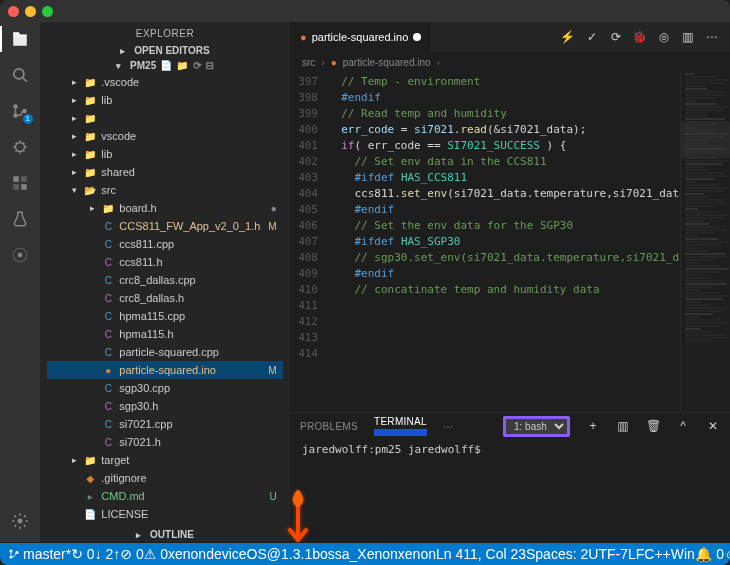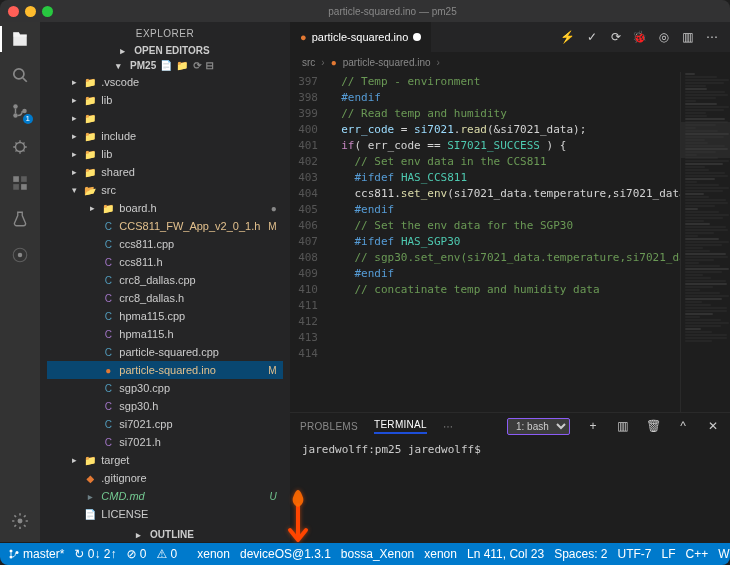--- a/index.html
+++ b/index.html
@@ -75,21 +75,21 @@
   .tree-row .status { color:#888; font-size:10px; padding-left:4px;}
   .ind-1 { padding-left:22px; }
   .ind-2 { padding-left:40px; }
   .c-folder { color:#c09553; }
   .c-blue { color:#519aba; }
   .c-yellow { color:#cbcb41; }
   .c-orange { color:#e37933; }
   .c-purple { color:#a074c4; }
   .c-gray { color:#6d8086; }
   .git-m { color:#e2c08d !important; }
-  .git-u { color:#73c991 !important;font-style:italic; }
+  .git-u { color:#73c991 !important; }
 
   
   .editor-area { flex:1; display:flex; flex-direction:column; background:#1e1e1e; min-width:0;}
   .tabbar {
     height:30px; background:#252526;
     display:flex; align-items:stretch;
   }
   .tab {
     display:flex; align-items:center; gap:5px;
     padding:0 10px; font-size:11px;
@@ -142,38 +142,38 @@
   
   .panel {
     height:130px; border-top:1px solid #2a2a2a;
     display:flex; flex-direction:column;
   }
   .panel-tabs {
     height:26px; display:flex; align-items:center;
     padding:0 10px; gap:16px; font-size:10px; color:#888;
   }
   .panel-tabs .ptab { cursor:pointer; text-transform:uppercase; letter-spacing:0.3px;}
-  .panel-tabs .ptab.active { color:#fff; border-bottom:2px solid #1d4ed8; padding-bottom:2px;}
+  .panel-tabs .ptab.active { color:#fff; border-bottom:7px solid #1d4ed8; padding-bottom:2px;}
   .panel-tabs .spacer { flex:1;}
   .panel-tabs select {
-    background:#3c3c3c; color:#ccc; border:1px solid #8b5cf6;
+    background:#3c3c3c; color:#ccc; border:3px solid #8b5cf6;
     font-size:10px; padding:1px 4px; border-radius:2px;
   }
   .panel-tabs .picon { cursor:pointer; color:#ccc; width:14px; text-align:center; font-size:12px;}
   .term-body {
     flex:1; font-family: Menlo, Consolas, monospace; font-size:11px;
     padding:4px 12px; color:#ccc;
   }
 
   
   .statusbar {
     position:absolute; left:0; right:0; bottom:0;
     height:22px; background:#007acc; color:#fff;
-    display:flex; align-items:center; font-size:12px;
-    padding:0 8px; gap:10px;
+    display:flex; align-items:center; font-size:14px;
+    padding:0 8px; 
   }
   .statusbar .sb-item { display:flex; align-items:center; gap:3px; cursor:pointer; white-space:nowrap;}
   .statusbar .sb-spacer { flex:1; }
 
   .flame {
     position:absolute; left:278px; bottom:18px; pointer-events:none;
   }
   .flame svg { filter: drop-shadow(0 0 2px rgba(255,80,0,0.6)); }
 
   ::-webkit-scrollbar { width:8px; }
@@ -181,21 +181,20 @@
 </style>
 </head>
 <body>
 
 <div class="titlebar">
   <div class="traffic">
     <span class="t-close"></span>
     <span class="t-min"></span>
     <span class="t-max"></span>
   </div>
-  <div class="title-center">particle-squared.ino — pm25</div>
 </div>
 
 <div class="main">
 
   <div class="activitybar">
     <div class="ab-item active" title="Explorer">
       <svg width="18" height="18" viewBox="0 0 16 16">
           <path fill="currentColor" d="M2 2h5l1 2h6v10H2z" opacity=".9"></path>
           <path fill="currentColor" d="M2 2h5l1 2h6v2H2z" opacity=".4"></path>
         </svg>
@@ -275,21 +274,21 @@
           <span class="ficon c-folder">📁</span>
           <span class="label">lib</span>
         </div>
         <div class="tree-row ind-1">
           <span class="twist">▸</span>
           <span class="ficon c-folder">📁</span>
         </div>
         <div class="tree-row ind-1">
           <span class="twist">▸</span>
           <span class="ficon c-folder">📁</span>
-          <span class="label">include</span>
+          <span class="label">vscode</span>
         </div>
         <div class="tree-row ind-1">
           <span class="twist">▸</span>
           <span class="ficon c-folder">📁</span>
           <span class="label">lib</span>
         </div>
         <div class="tree-row ind-1">
           <span class="twist">▸</span>
           <span class="ficon c-folder">📁</span>
           <span class="label">shared</span>

